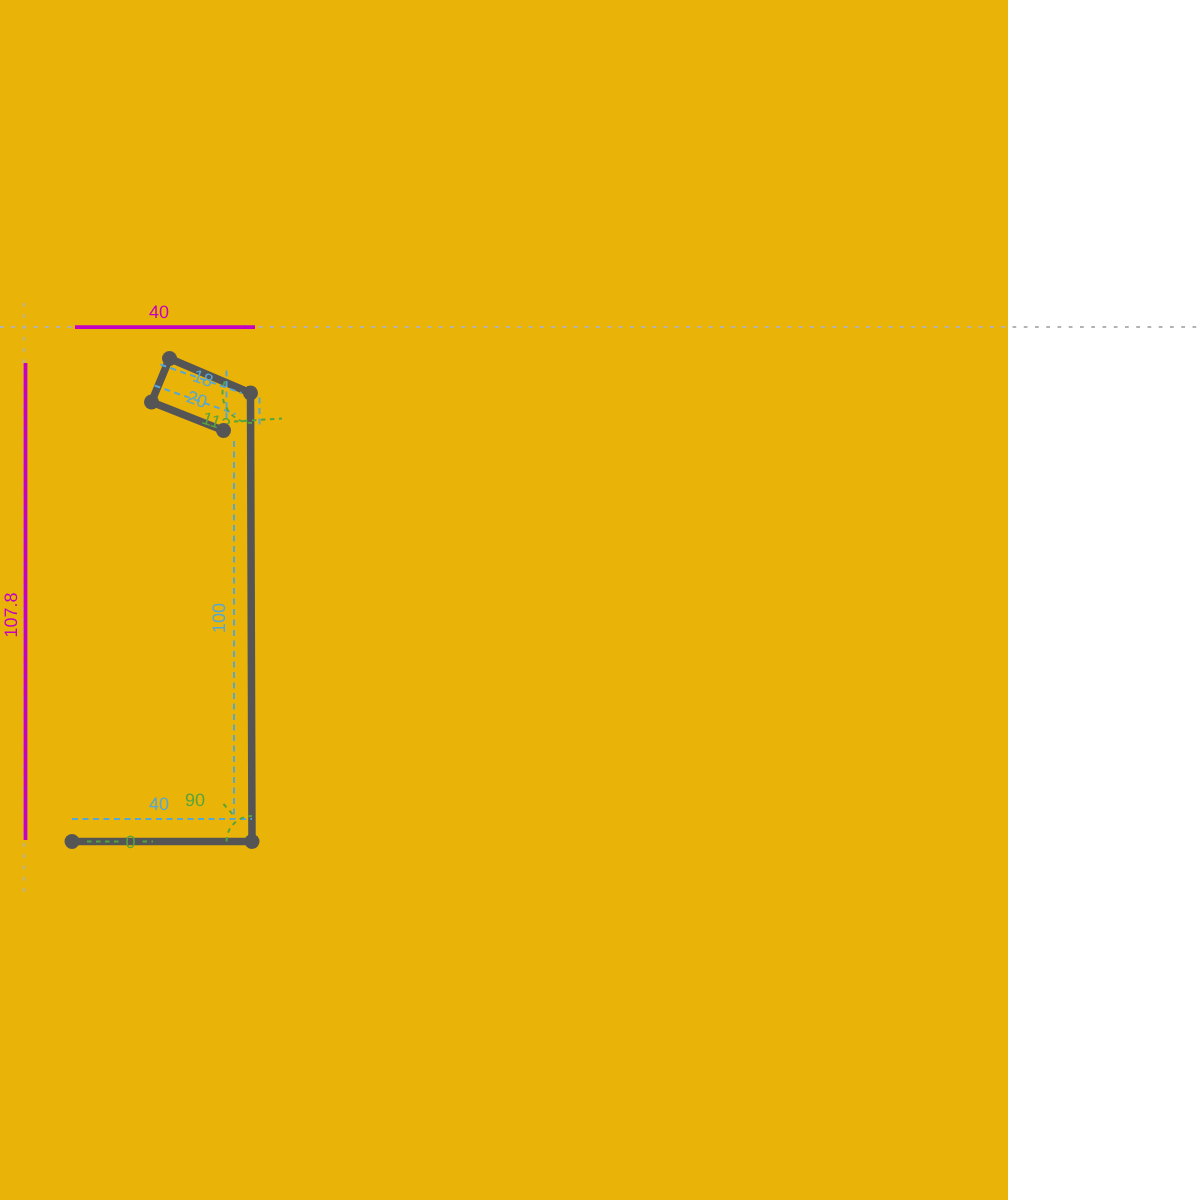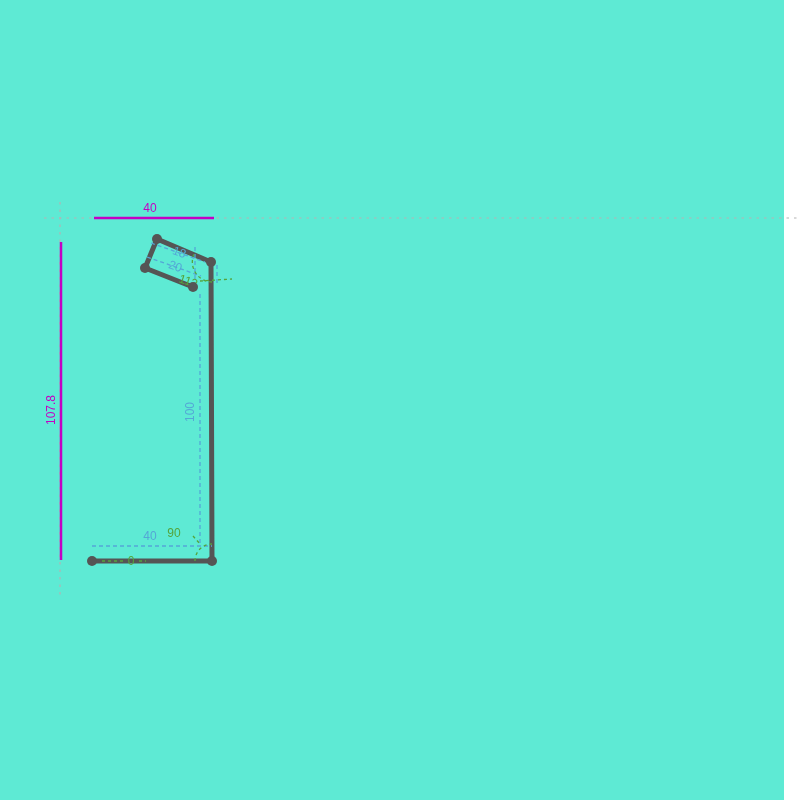--- a/index.html
+++ b/index.html
@@ -5,24 +5,23 @@
   html, body {
     margin: 0;
     padding: 0;
     width: 800px;
     height: 800px;
     background: #ffffff;
     overflow: hidden;
   }
   #canvas-wrap {
     position: relative;
-    width: 740px;
+    width: 672px;
     height: 800px;
-    background: #5eead4;
-    padding-left: 44px;
+    background: #eab308;
   }
   svg text {
     font-family: "Liberation Sans", "DejaVu Sans", sans-serif;
     font-size: 12px;
     text-anchor: middle;
   }
   .construction {
     stroke-width: 1.2;
     stroke-dasharray: 2.5 5;
     fill: none;

